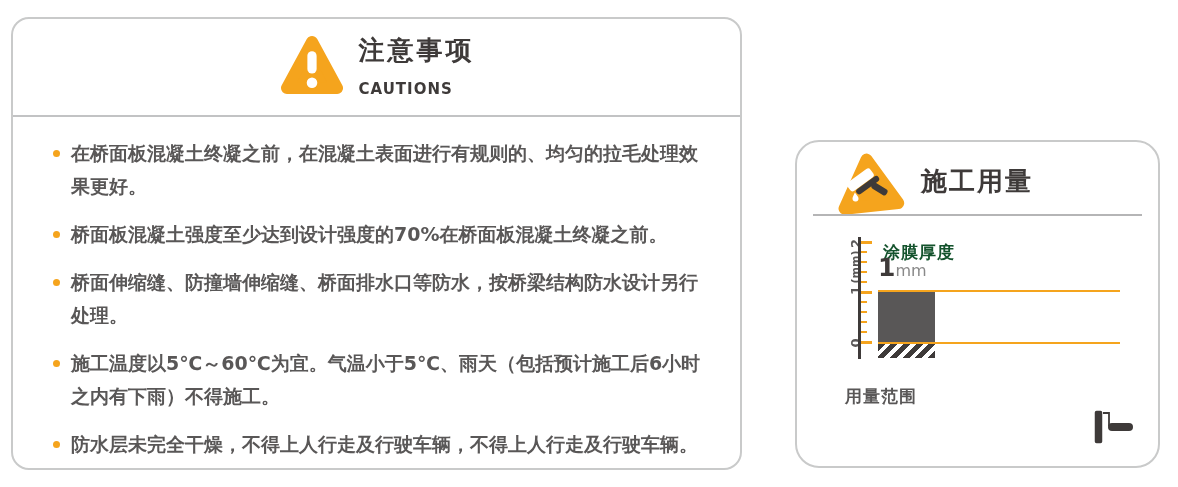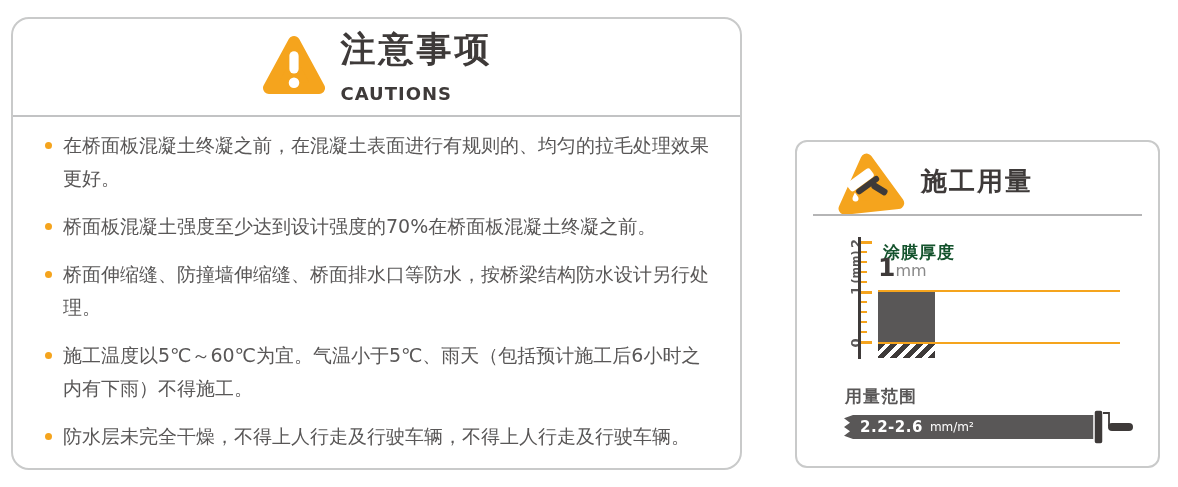--- a/index.html
+++ b/index.html
@@ -2,28 +2,28 @@
 <html><head>
 <meta charset="utf-8">
 <style>
   html,body{margin:0;padding:0;background:#ffffff;}
   body{width:1178px;height:487px;position:relative;font-family:"DejaVu Sans","Liberation Sans",sans-serif;color:#595757;}
   .panel{position:absolute;background:#fff;border:2px solid #c9caca;box-sizing:border-box;}
   
   .panel-cautions{left:11px;top:17px;width:731px;height:453px;border-radius:18px;}
   .pc-header{position:absolute;top:0;left:0;right:0;height:96px;display:flex;align-items:center;justify-content:center;gap:14px;}
   .hdr-text{display:flex;flex-direction:column;line-height:1.15;}
-  .hdr-title{font-size:35px;font-weight:600;color:#3e3a39;letter-spacing:3px;}
-  .hdr-sub{font-size:18px;font-weight:700;color:#3e3a39;letter-spacing:1px;margin-top:15px;}
+  .hdr-title{font-size:26px;font-weight:600;color:#3e3a39;letter-spacing:3px;}
+  .hdr-sub{font-size:15px;font-weight:700;color:#3e3a39;letter-spacing:1px;margin-top:15px;}
   .pc-divider{position:absolute;top:96px;left:0;right:0;height:0;border-top:2px solid #c2c3c4;}
-  .pc-list{position:absolute;top:110px;left:30px;right:26px;margin:0;padding:0;list-style:none;}
+  .pc-list{position:absolute;top:110px;left:30px;right:26px;margin:8px;padding:0;list-style:none;font-weight:bold;}
   .pc-list li{position:relative;padding-left:20px;margin-bottom:15px;font-size:19px;line-height:33px;color:#595757;}
   .pc-list li::before{content:"";position:absolute;left:2px;top:13px;width:7px;height:7px;border-radius:50%;background:#f5a41d;}
   
-  .panel-dosage{left:795px;top:140px;width:365px;height:328px;border-radius:12px;}
+  .panel-dosage{left:795px;top:140px;width:365px;height:328px;border-radius:24px;}
   .pd-header{position:absolute;top:8px;left:34px;right:8px;height:64px;display:flex;align-items:center;gap:14px;}
   .pd-title{font-size:26px;font-weight:600;color:#3e3a39;letter-spacing:2px;}
   .pd-sub{font-size:16px;font-weight:700;color:#3e3a39;letter-spacing:0;white-space:nowrap;}
   .pd-divider{position:absolute;top:72px;left:16px;right:16px;border-top:2px solid #b5b5b6;}
   
   .vlabel{position:absolute;left:30px;top:117px;width:56px;height:16px;display:flex;justify-content:space-between;align-items:center;transform:rotate(-90deg);font-size:13px;font-weight:700;color:#595757;}
   .vlabel .unit{font-size:11px;font-weight:600;}
   .zero-label{position:absolute;left:50px;top:193px;width:16px;height:16px;display:flex;align-items:center;justify-content:center;transform:rotate(-90deg);font-size:13px;font-weight:700;color:#595757;}
   .axis-line{position:absolute;left:61px;top:95px;width:3px;height:122px;background:#3e3a39;}
   .minor-ticks{position:absolute;left:64px;top:99px;width:6px;height:103px;background:repeating-linear-gradient(to bottom,#f5a41d 0 2px,transparent 2px 10px);}
@@ -103,24 +103,20 @@
   <div class="chart-label">涂膜厚度</div>
   <div class="bar-ann">
     <span class="v">1</span><span class="u">mm</span>
   </div>
   <div class="gridline" style="top:148px;"></div>
   <div class="bar"></div>
   <div class="gridline" style="top:200px;"></div>
   <div class="hatch"></div>
 
   <div class="range-label">用量范围</div>
-  <div class="band">
-    <span class="rv">2.2-2.6</span>
-    <span class="ru">mm/m²</span>
-  </div>
   <div class="roller-end">
     <svg class="icon-svg" width="46" height="36" viewBox="0 0 46 36">
       <rect x="3" y="1" width="9" height="34" rx="2.5" fill="#3E3A39" stroke="#ffffff" stroke-width="1.5"></rect>
       <path d="M12 4 L18 4 L18 17" fill="none" stroke="#3E3A39" stroke-width="1.8"></path>
       <rect x="17" y="14" width="25" height="8" rx="4" fill="#3E3A39"></rect>
     </svg>
   </div>
 </div>
 
 </body></html>

